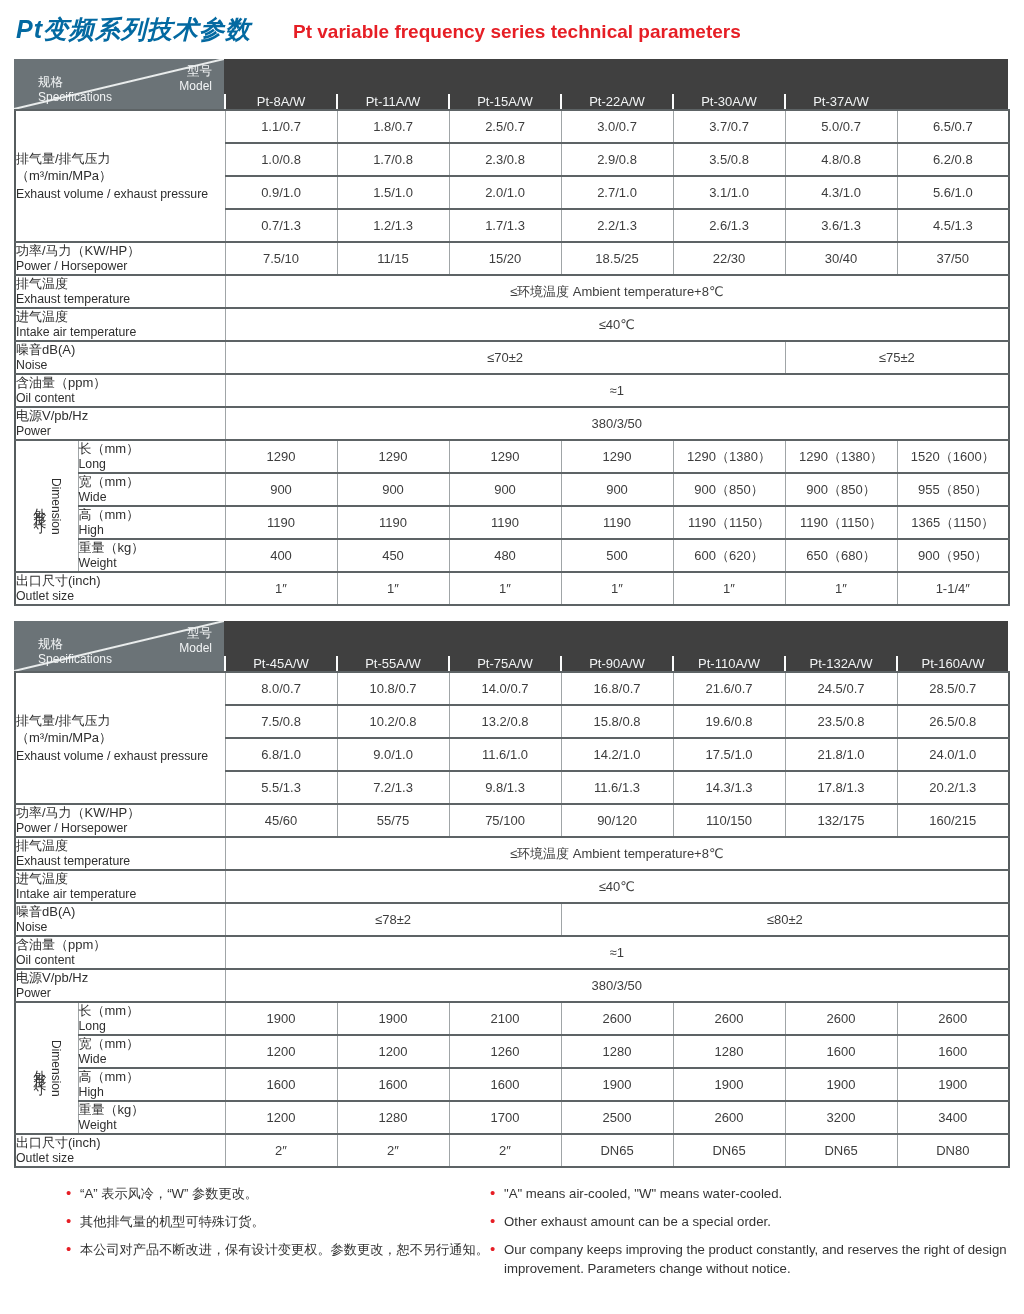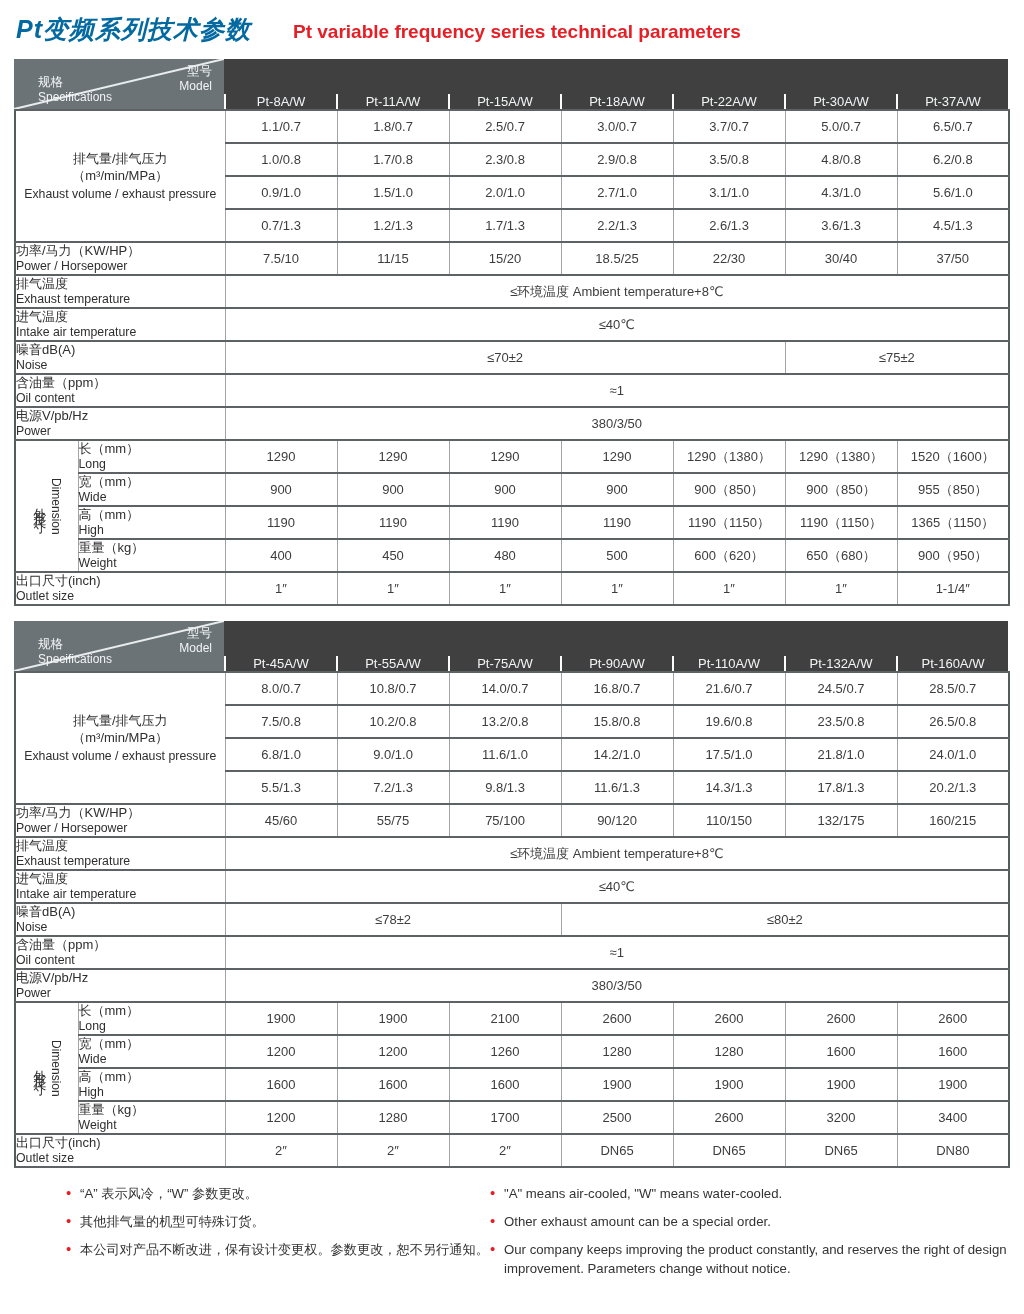--- a/index.html
+++ b/index.html
@@ -28,21 +28,21 @@
 
   
   table.body{width:994px;border-collapse:collapse;table-layout:fixed;border:2px solid #565c5e;}
   table.body tr{height:33px;}
   table.body td{border-left:1px solid #a0a5a7;border-right:1px solid #a0a5a7;
     border-top:2px solid #5d6365;border-bottom:2px solid #5d6365;padding:0;vertical-align:middle;}
   td.val{text-align:center;font-size:13px;color:#3d3d3d;}
   td.label{padding-left:12px;}
   .label .zh{font-size:13px;color:#2e2e2e;line-height:16px;}
   .label .en{font-size:12.3px;color:#2e2e2e;line-height:15px;}
-  td.exlabel{text-align:center;padding-left:0;margin-left:36px;}
+  td.exlabel{padding-left:0;margin-left:36px;}
   .exlabel .zh{line-height:17px;}
   .exlabel .en{margin-top:3px;}
   td.dimvert{text-align:center;}
   .vwrap{display:flex;flex-direction:row;align-items:center;justify-content:center;gap:1px;}
   .vzh{writing-mode:vertical-rl;font-size:13px;color:#2e2e2e;letter-spacing:4px;}
   .ven{writing-mode:vertical-rl;font-size:12px;color:#2e2e2e;}
   td.sublabel{padding-left:36px;}
 
   
   .notes{display:flex;margin:16px 14px 0 14px;}
@@ -71,21 +71,20 @@
         </div>
         <div class="c-spec">
           <div class="czh">规格</div>
           <div class="cen">Specifications</div>
         </div>
       </div>
       <div class="models">
           <div class="mcell">Pt-8A/W</div>
           <div class="mcell">Pt-11A/W</div>
           <div class="mcell">Pt-15A/W</div>
-          <div class="mcell">Pt-18A/W</div>
           <div class="mcell">Pt-22A/W</div>
           <div class="mcell">Pt-30A/W</div>
           <div class="mcell">Pt-37A/W</div>
         </div>
     </div>
     <table class="body">
       <colgroup>
           <col style="width:63px">
           <col style="width:147px">
           <col span="7" style="width:112px">

